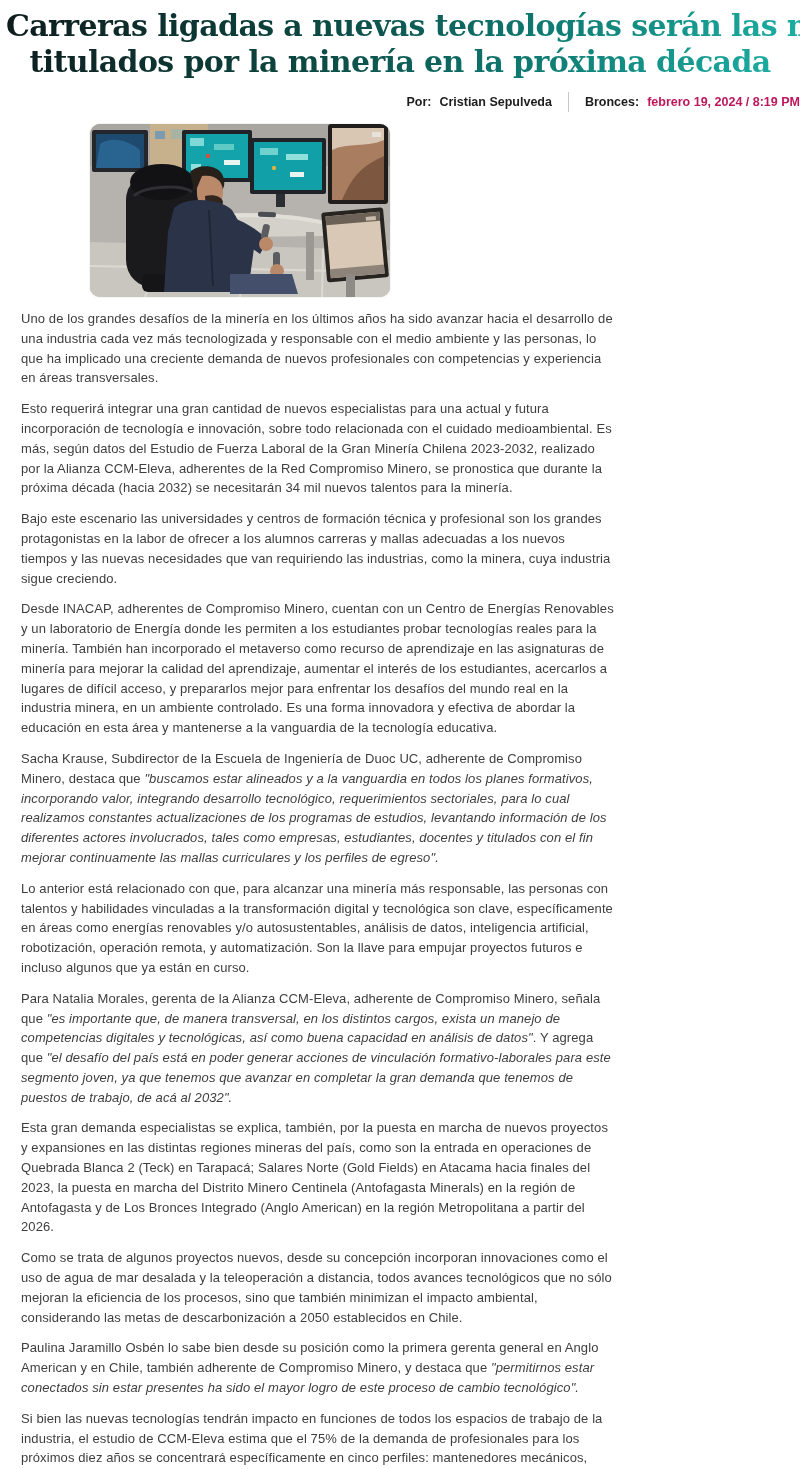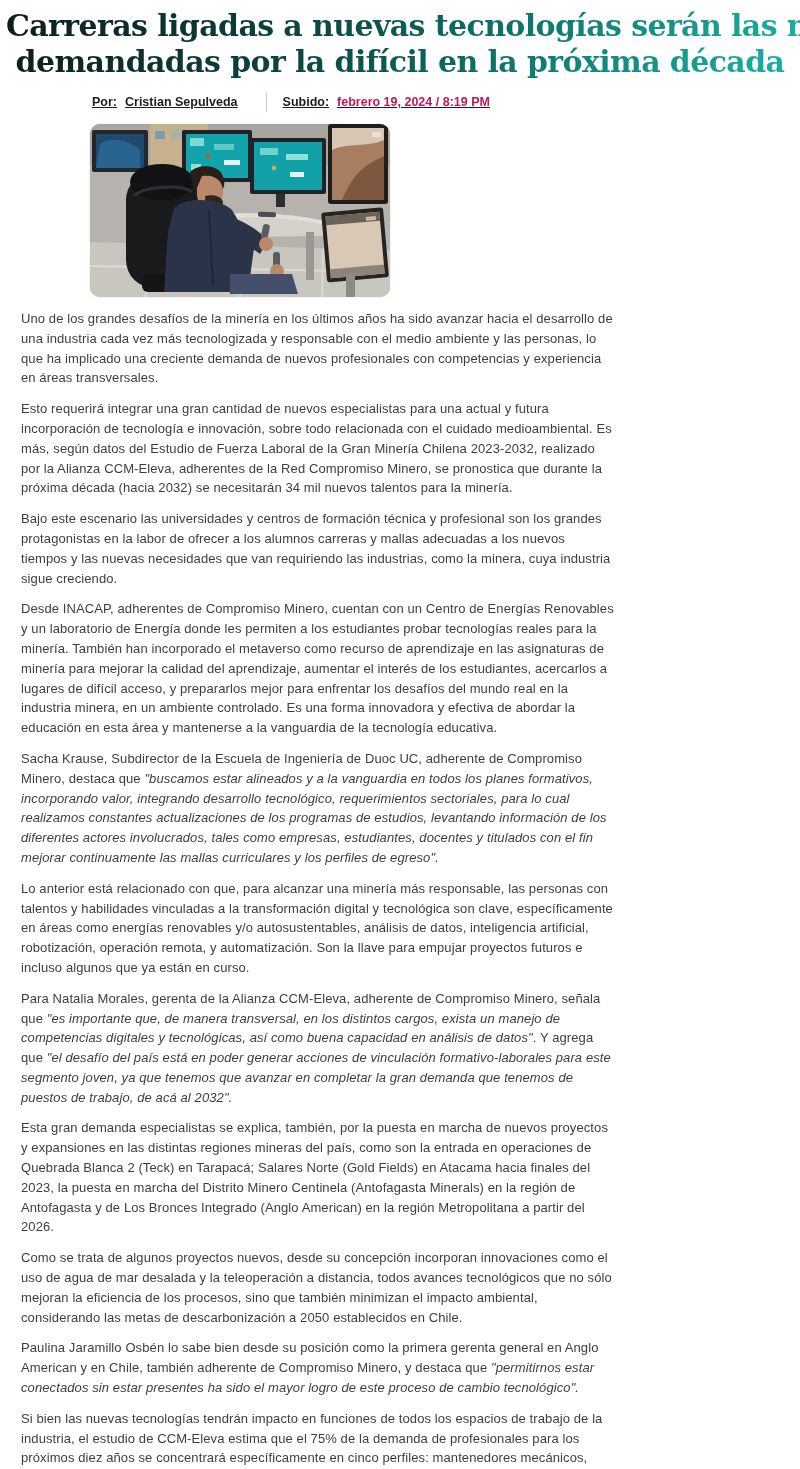--- a/index.html
+++ b/index.html
@@ -28,29 +28,28 @@
     -webkit-background-clip: text;
     background-clip: text;
     color: transparent;
   }
   h1.headline .tline { display: block; white-space: nowrap; }
   
   .byline {
     margin-top: 12px;
     padding-left: 92px;
     display: flex;
-    justify-content: flex-start;
+    justify-content: flex-end;
     align-items: center;
     font-size: 12.5px;
     font-weight: 700;
     color: #1d1d1d;
-    text-decoration: underline;
   }
   .byline .label { margin-right: 8px; }
-  .byline .author { margin-right: 28px; }
+  .byline .author { margin-right: 16px; }
   .byline .divider {
     width: 1px;
     height: 20px;
     background: #c9c9c9;
     margin-right: 16px;
   }
   .byline .subido { margin-right: 8px; }
   .byline .date { color: #be185d; }
   
   figure.hero {
@@ -77,28 +76,28 @@
   .article-body p.para:last-child { margin-bottom: 0; }
   .article-body em { font-style: italic; }
 </style>
 </head>
 <body>
 
 <div class="page">
 
   <h1 class="headline">
     <span class="tline">Carreras ligadas a nuevas tecnologías serán las más</span>
-    <span class="tline">demandadas por la difícil en la próxima década</span>
+    <span class="tline">titulados por la minería en la próxima década</span>
   </h1>
 
   <div class="byline">
     <span class="label">Por:</span>
     <span class="author">Cristian Sepulveda</span>
     <span class="divider"></span>
-    <span class="subido">Subido:</span>
+    <span class="subido">Bronces:</span>
     <span class="date">febrero 19, 2024 / 8:19 PM</span>
   </div>
 
   <figure class="hero">
     <svg viewBox="0 0 300 173" width="300" height="173" xmlns="http://www.w3.org/2000/svg" role="img">
       <g>
 
         <rect x="0" y="0" width="300" height="173" fill="#b6b3ae"></rect>
         <rect x="0" y="0" width="300" height="42" fill="#a9a6a1"></rect>
 

